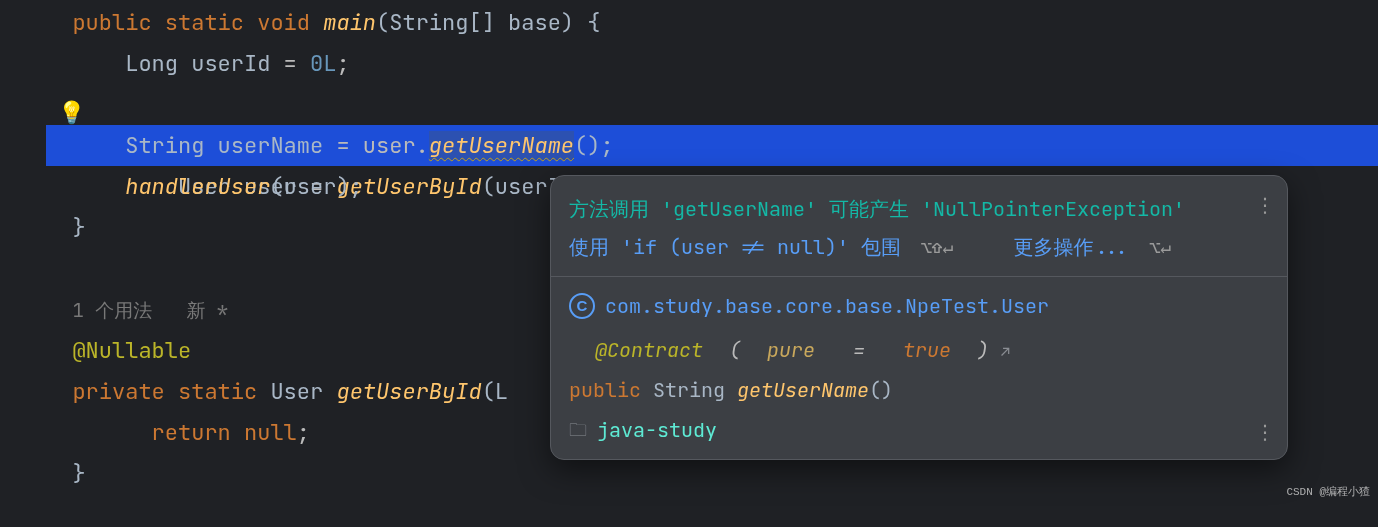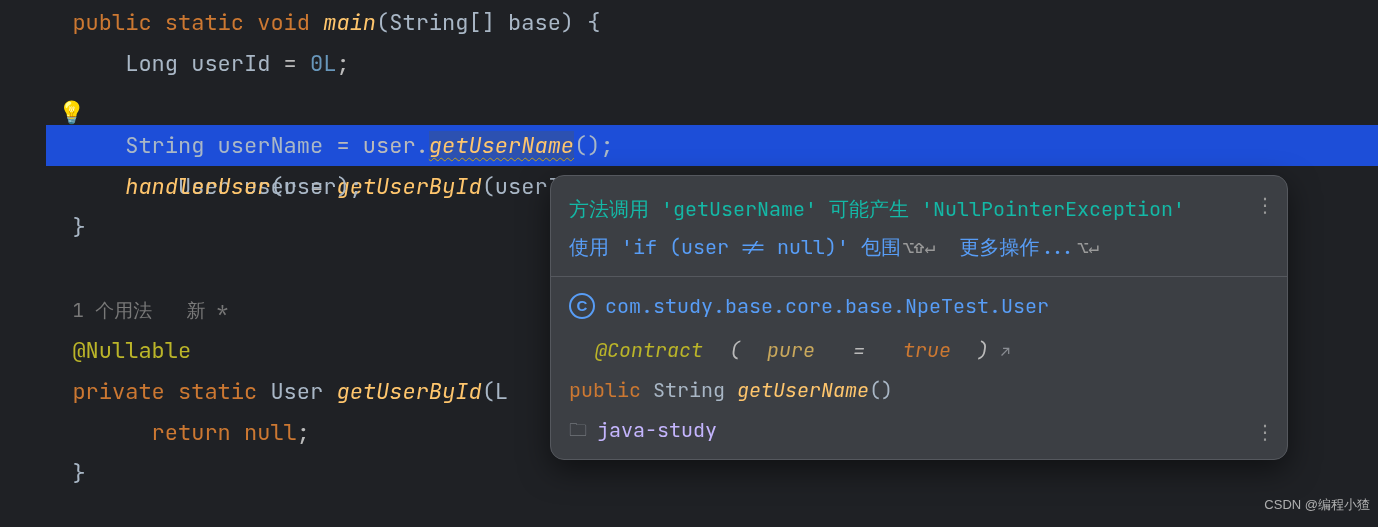--- a/index.html
+++ b/index.html
@@ -67,22 +67,22 @@
   .tooltip .more-icon{position:absolute;right:12px;color:#9a9a9a;font-size:20px;}
   .c-icon{
     display:inline-flex;width:22px;height:22px;border:2px solid var(--link);
     border-radius:50%;align-items:center;justify-content:center;
     color:var(--link);font-size:15px;font-weight:bold;font-style:normal;
     font-family:sans-serif;
   }
   .folder-icon{color:#8a8d93;font-size:18px;}
   .arrow{color:#8a8d93;font-size:15px;}
   .watermark{
-    position:absolute;right:8px;bottom:2px;color:#c7c7c7;
-    font-family:Liberation Sans, sans-serif;font-size:13px;opacity:.85;
+    position:absolute;right:8px;bottom:14px;color:#c7c7c7;
+    font-family:Liberation Mono, monospace;font-size:11px;opacity:.85;
   }
   .kbd-sym{font-family:sans-serif;}
 </style>
 </head>
 <body>
 
 <div class="editor">
 
   <div class="line"><span class="pad">  </span><span class="kw">public</span> <span class="kw">static</span> <span class="kw">void</span> <span class="method">main</span><span class="ident">(String[] base) {</span></div>
 
@@ -111,21 +111,21 @@
 
   <div class="line"><span class="pad">  </span><span class="ident">}</span></div>
 
 </div>
 
 <div class="tooltip">
   <span class="more-icon" style="top:14px;">⋮</span>
   <div class="row">
     <span style="color:#14b8a6;">方法调用 'getUserName' 可能产生 'NullPointerException'</span>
   </div>
-  <div class="row" style="gap:2px;">
+  <div class="row" style="gap:20px;">
     <span class="link">使用 'if (user != null)' 包围</span>
     <span class="kb kbd-sym">⌥⇧↵</span>
     <span style="width:20px;"></span>
     <span class="link">更多操作...</span>
     <span class="kb kbd-sym">⌥↵</span>
   </div>
   <div class="sep"></div>
   <div class="row">
     <span class="c-icon">C</span>
     <span class="link" style="font-family:inherit;">com.study.base.core.base.NpeTest.User</span>
@@ -135,18 +135,18 @@
       <span class="ann it">@Contract</span><span class="it">(</span><span class="it" style="color:#c9a85c;">pure</span><span class="it"> = </span><span class="it kw">true</span><span class="it">) </span><span class="arrow">↗</span>
     </span>
   </div>
   <div class="row">
     <span>
       <span class="kw">public</span> <span class="ident">String</span> <span class="method">getUserName</span><span class="ident">()</span>
     </span>
   </div>
   <div class="row" style="padding-top:6px;">
     <span class="folder-icon">🗀</span>
-    <span style="color:#c4b5fd;text-align:center;">java-study</span>
+    <span style="color:#5eead4;text-align:center;">java-study</span>
     <span class="more-icon" style="bottom:12px;top:auto;">⋮</span>
   </div>
 </div>
 
 <div class="watermark">CSDN @编程小猹</div>
 
 </body></html>

